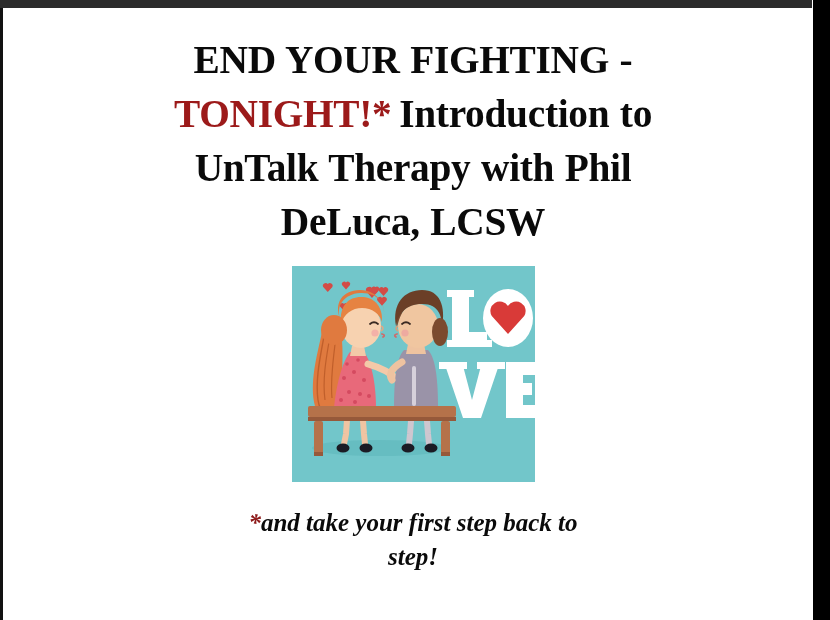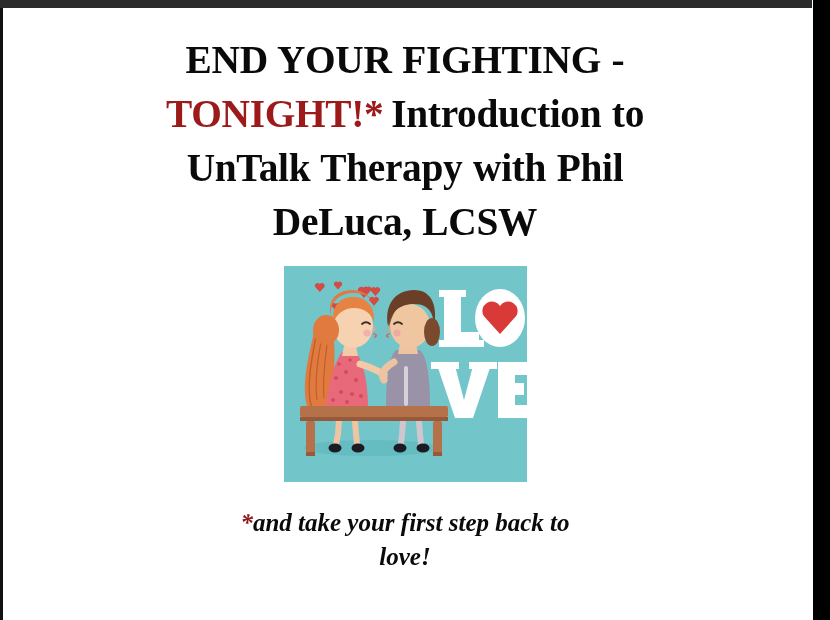--- a/index.html
+++ b/index.html
@@ -42,21 +42,21 @@
     top: 8px; left: 0;
     width: 3px;
     height: 612px;
     background: #111111;
   }
 
   
   #content {
     position: absolute;
     top: 8px;
-    left: 9px;
+    left: 17px;
     width: 792px;
     height: 612px;
     background: #ffffff;
     display: flex;
     flex-direction: column;
     align-items: center;
   }
 
   
   #title-block {
@@ -254,17 +254,17 @@
             <rect x="214" y="96" width="31" height="13"></rect>
             <rect x="214" y="117" width="26" height="12"></rect>
             <rect x="214" y="139" width="31" height="13"></rect>
           </g>
         </g>
       </svg>
     </div>
 
     <div id="caption-block">
       <span class="caption-line"><span class="star">*</span><span>and take your first step back to</span></span>
-      <span class="caption-line">love!</span>
+      <span class="caption-line">step!</span>
     </div>
 
   </div>
 </div>
 
 </body></html>

